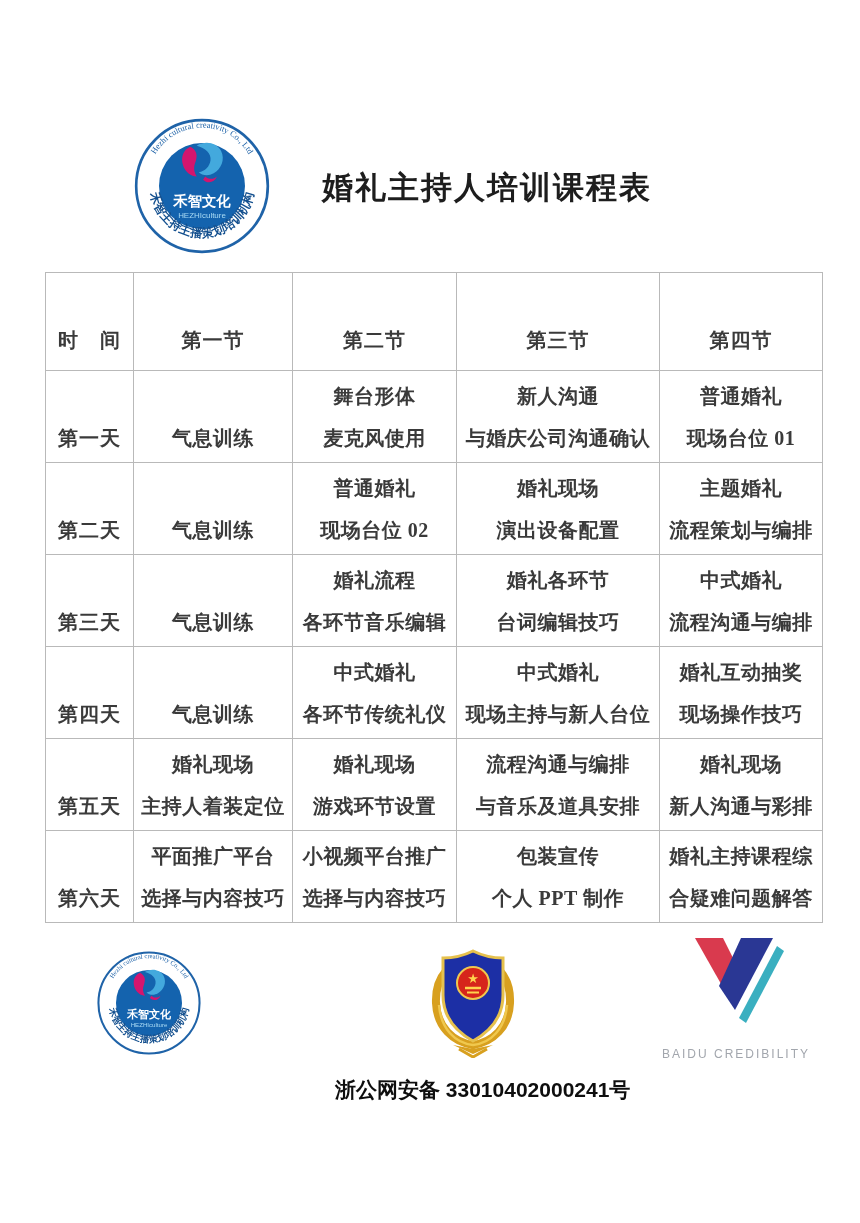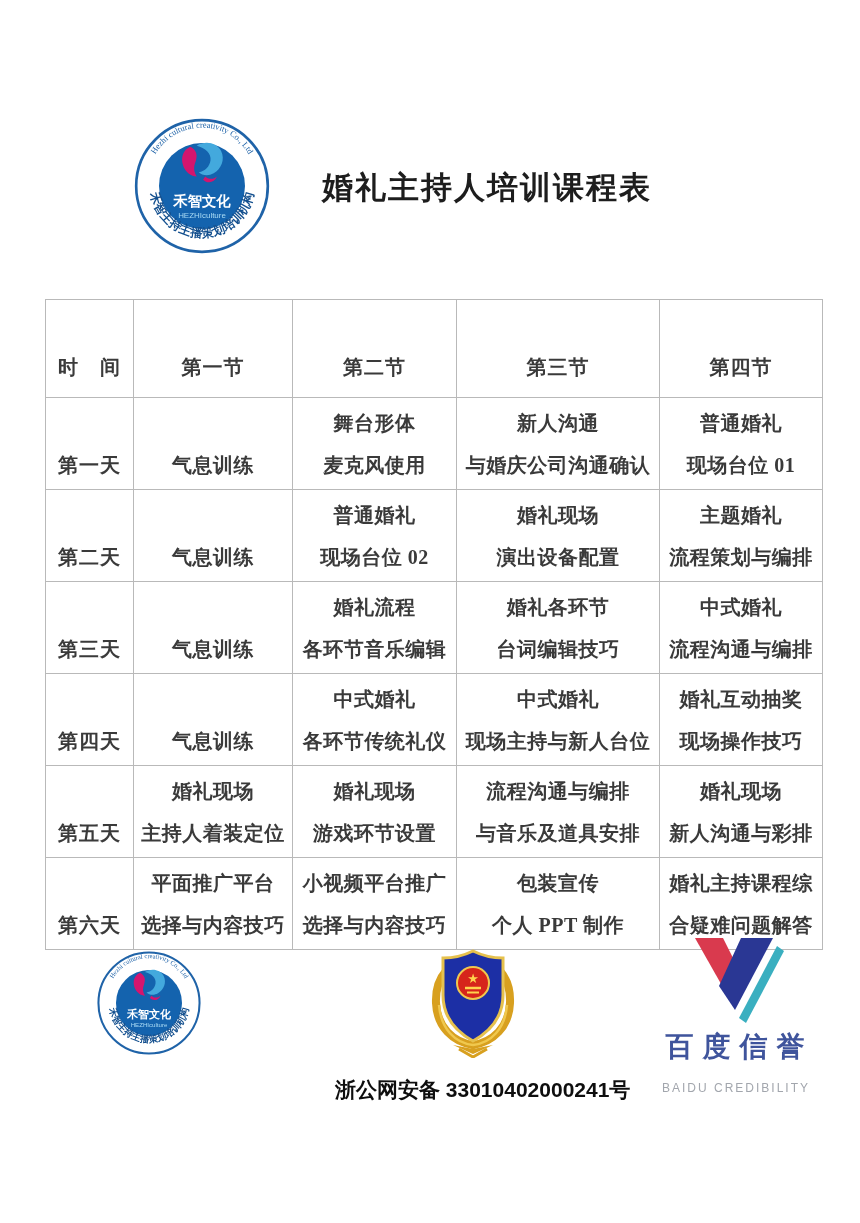--- a/index.html
+++ b/index.html
@@ -8,21 +8,21 @@
   .page{position:absolute;left:0;top:0;width:854px;height:1223px;background:#fff;}
 
   
   .header-logo{position:absolute;left:133px;top:117px;width:138px;height:138px;}
   .page-title{position:absolute;left:287px;top:167px;width:400px;text-align:center;
       font-family:"Liberation Serif","DejaVu Serif",serif;font-size:31px;font-weight:700;
       color:#1d1d1d;letter-spacing:2px;white-space:nowrap;}
 
   
   table.schedule{position:absolute;left:45px;top:272px;width:777px;border-collapse:collapse;
-      table-layout:fixed;font-family:"Liberation Serif","DejaVu Serif",serif;color:#3a3a3a;margin-top:27px;}
+      table-layout:fixed;font-family:"Liberation Serif","DejaVu Serif",serif;color:#3a3a3a;}
   table.schedule th,table.schedule td{border:1px solid #b9b9b9;padding:0;box-sizing:border-box;}
   table.schedule thead th{height:98px;vertical-align:bottom;padding-bottom:16px;
       font-size:20px;font-weight:600;letter-spacing:1px;text-align:center;}
   table.schedule tbody td{height:92px;vertical-align:top;padding-top:4px;}
   .cl{height:42px;display:flex;align-items:center;justify-content:center;
       font-size:20px;letter-spacing:0.5px;white-space:nowrap;font-weight:bold;}
   td.day .cl{font-size:20px;font-weight:600;letter-spacing:1px;}
 
   
   .footer-logo{position:absolute;left:96px;top:950px;width:106px;height:106px;}
@@ -256,17 +256,16 @@
 
   <svg class="police-badge">
     <use href="#policebadge" xlink:href="#policebadge" width="100" height="114"></use>
   </svg>
   <div class="police-text">浙公网安备 33010402000241号</div>
 
   <div class="baidu-block">
     <svg class="baidu-v">
       <use href="#baiduv" xlink:href="#baiduv" width="104" height="96"></use>
     </svg>
-    <div class="baidu-title">百度信誉</div>
     <div class="baidu-sub">BAIDU CREDIBILITY</div>
   </div>
 
 </div>
 
 </body></html>

